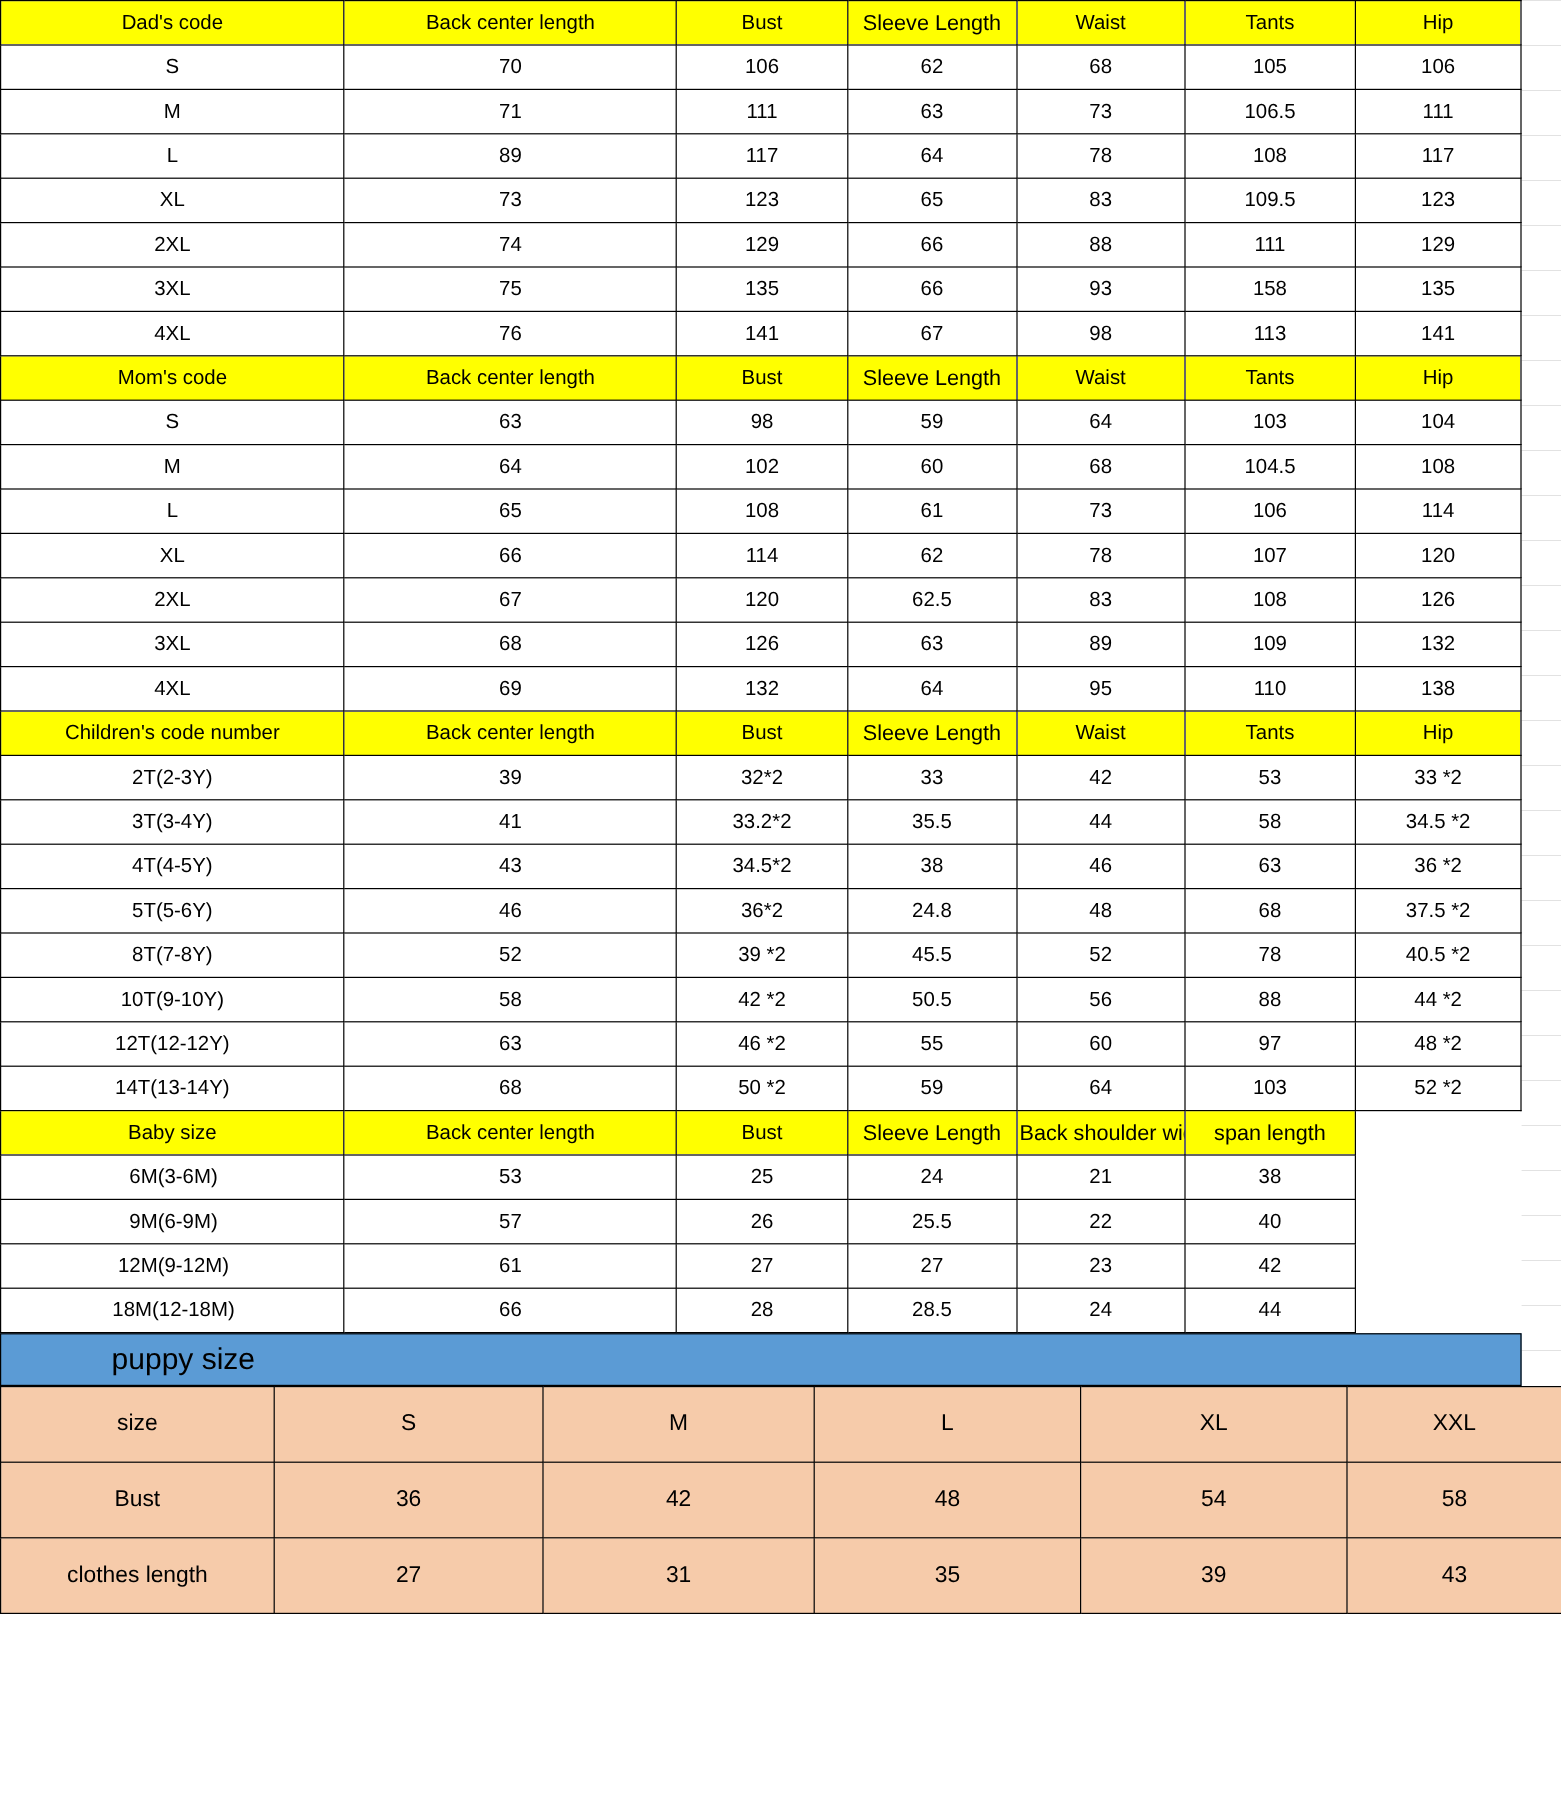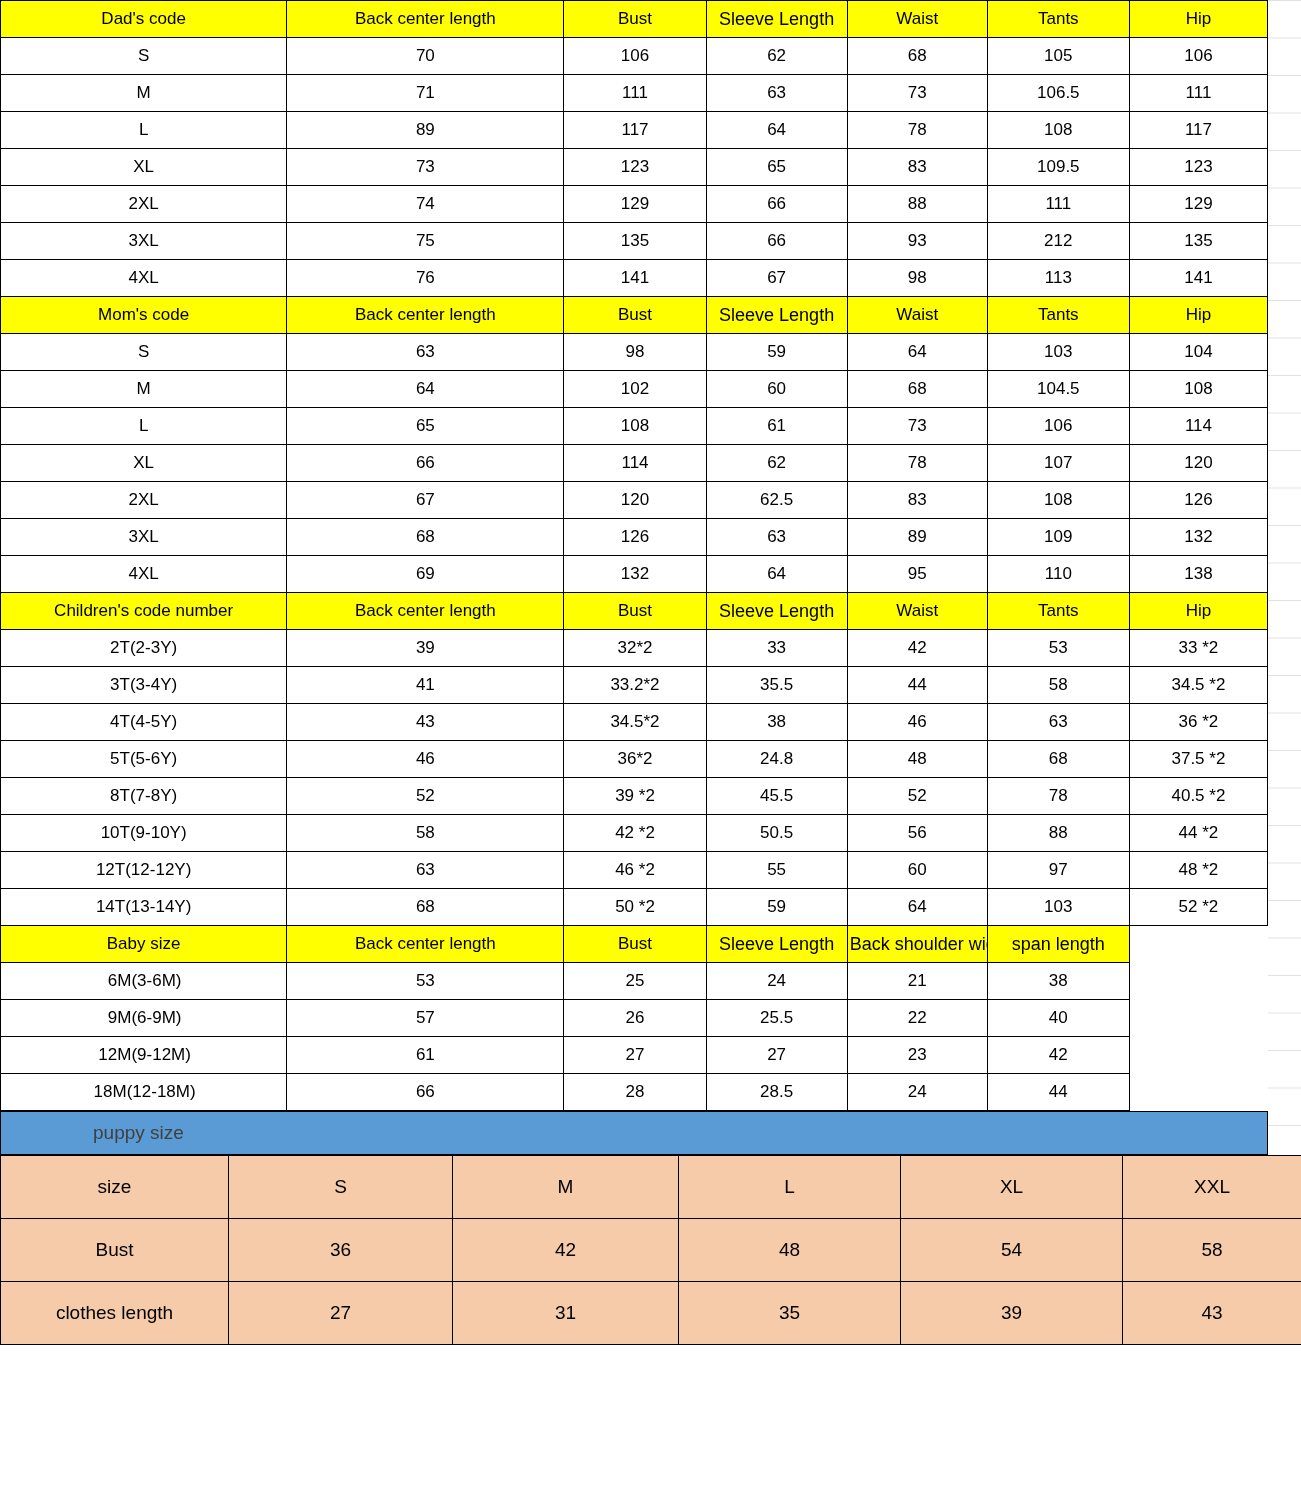--- a/index.html
+++ b/index.html
@@ -61,22 +61,22 @@
   col.c6 { width: 137px; }
 
   
   .puppy-band {
     width: 1268px;
     background: #5b9bd5;
     border: 1px solid #000000;
     box-sizing: border-box;
     height: 44px;
     line-height: 42px;
-    font-size: 19px;
-    color: #404040;
+    font-size: 25px;
+    color: #000000;
     padding-left: 92px;
     margin-top: 0;
   }
   table.puppy {
     border-collapse: collapse;
     table-layout: fixed;
     width: 1301px;
     padding-left: 28px;
   }
   table.puppy td {
@@ -181,21 +181,21 @@
           <td>88</td>
           <td>111</td>
           <td>129</td>
         </tr>
         <tr>
           <td>3XL</td>
           <td>75</td>
           <td>135</td>
           <td>66</td>
           <td>93</td>
-          <td>212</td>
+          <td>158</td>
           <td>135</td>
         </tr>
         <tr>
           <td>4XL</td>
           <td>76</td>
           <td>141</td>
           <td>67</td>
           <td>98</td>
           <td>113</td>
           <td>141</td>

